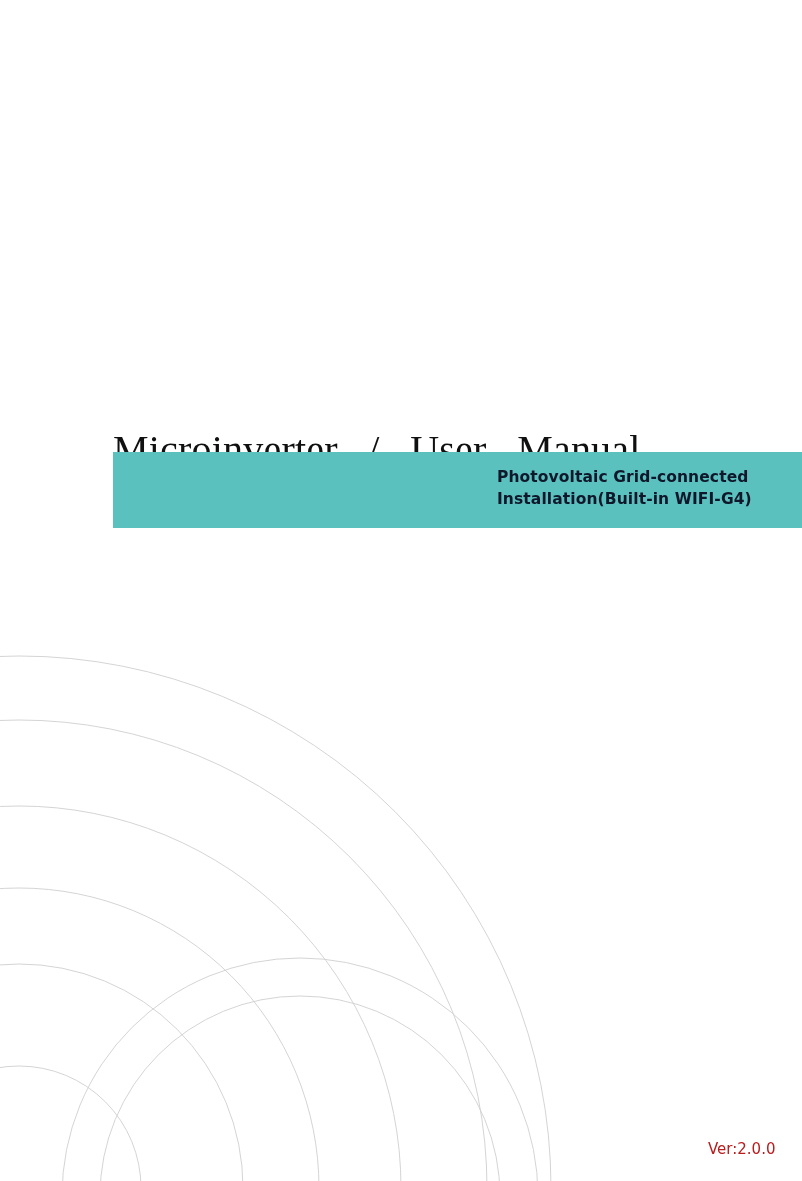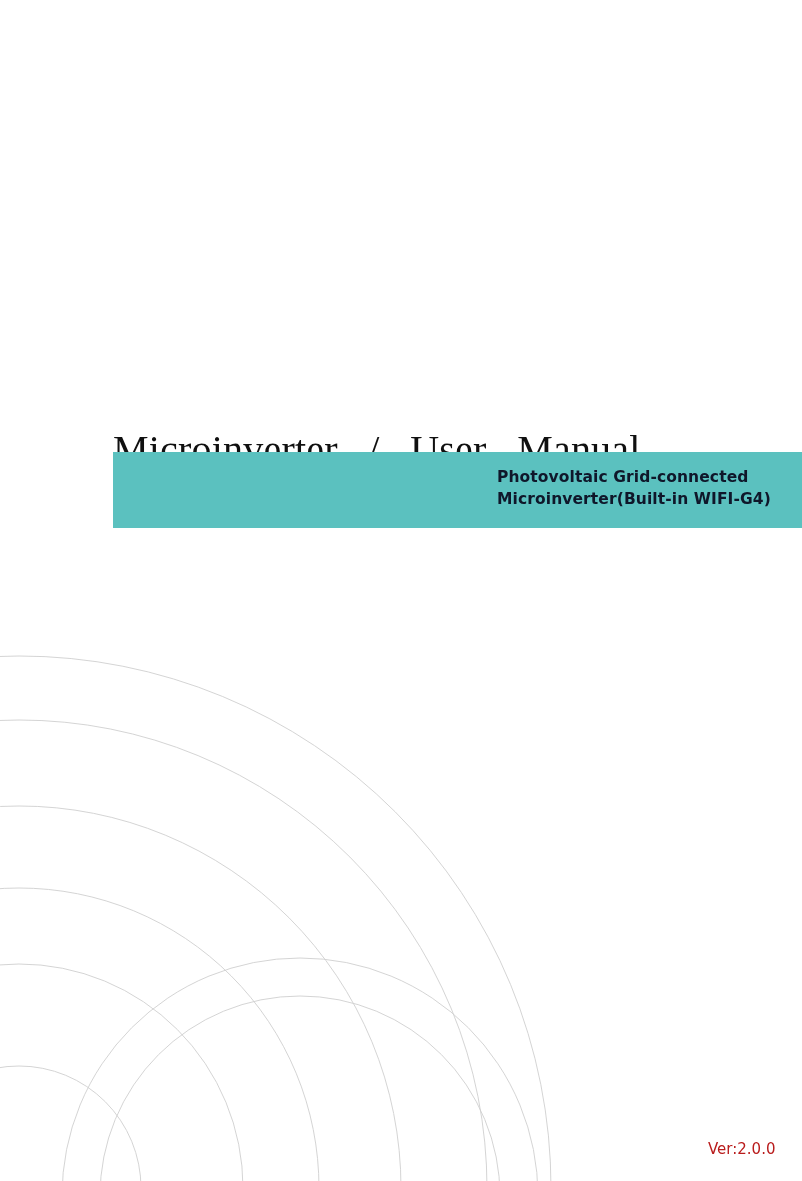--- a/index.html
+++ b/index.html
@@ -97,19 +97,19 @@
       <circle cx="300" cy="1196" r="200"></circle>
       <circle cx="300" cy="1196" r="238"></circle>
     </g>
   </svg>
 
   <h1 id="cover-title">Microinverter   /   User   Manual</h1>
 
   <div id="subtitle-banner">
     <div id="subtitle-text">
       <span class="line">Photovoltaic Grid-connected</span>
-      <span class="line">Microinverter(Built-in WIFI-G4)</span>
+      <span class="line">Installation(Built-in WIFI-G4)</span>
     </div>
   </div>
 
   <div id="version-label">Ver:2.0.0</div>
 
 </div>
 
 </body></html>

